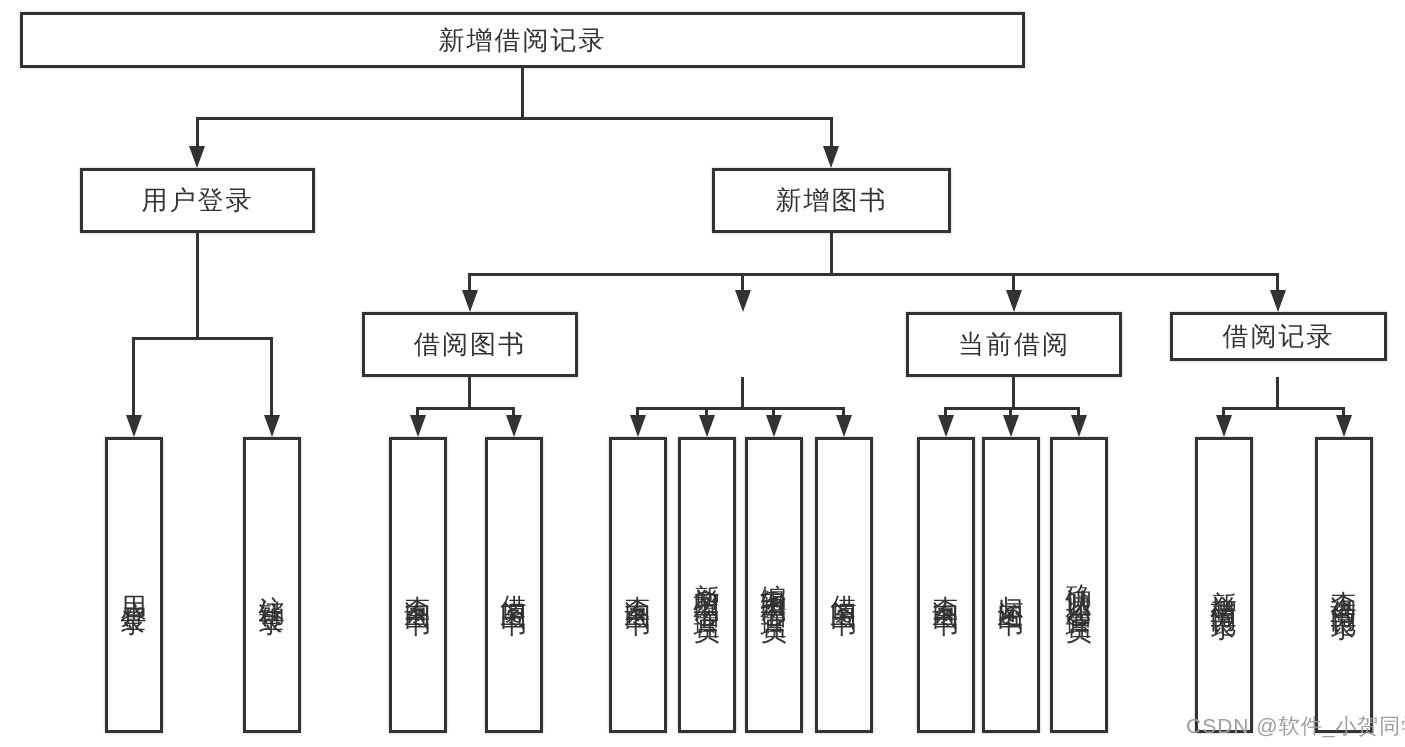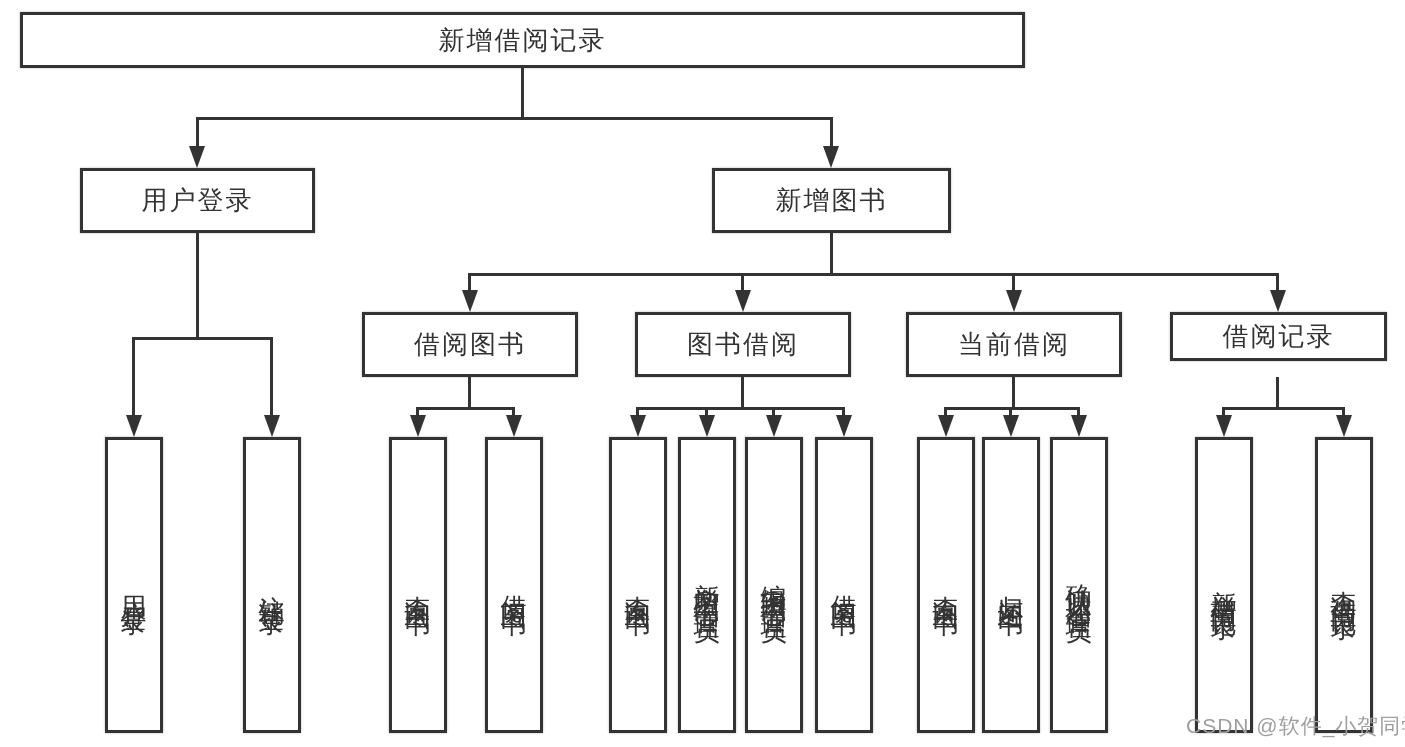--- a/index.html
+++ b/index.html
@@ -59,21 +59,20 @@
   <div class="vl" style="left:468px;top:273px;height:19px"></div>
   <div class="ar" style="left:462px;top:290px"></div>
   <div class="vl" style="left:741px;top:273px;height:19px"></div>
   <div class="ar" style="left:735px;top:290px"></div>
   <div class="vl" style="left:1012px;top:273px;height:19px"></div>
   <div class="ar" style="left:1006px;top:290px"></div>
   <div class="vl" style="left:1276px;top:273px;height:19px"></div>
   <div class="ar" style="left:1270px;top:290px"></div>
 
   <div class="box" style="left:362px;top:312px;width:216px;height:65px">借阅图书</div>
-  <div class="box" style="left:635px;top:312px;width:216px;height:65px">图书借阅</div>
   <div class="box" style="left:906px;top:312px;width:216px;height:65px">当前借阅</div>
   <div class="box" style="left:1170px;top:312px;width:217px;height:49px">借阅记录</div>
 
   <div class="vl" style="left:468px;top:377px;height:30px"></div>
   <div class="hl" style="left:416px;top:407px;width:99px"></div>
   <div class="vl" style="left:416px;top:407px;height:10px"></div>
   <div class="ar" style="left:410px;top:415px"></div>
   <div class="vl" style="left:512px;top:407px;height:10px"></div>
   <div class="ar" style="left:506px;top:415px"></div>
 

